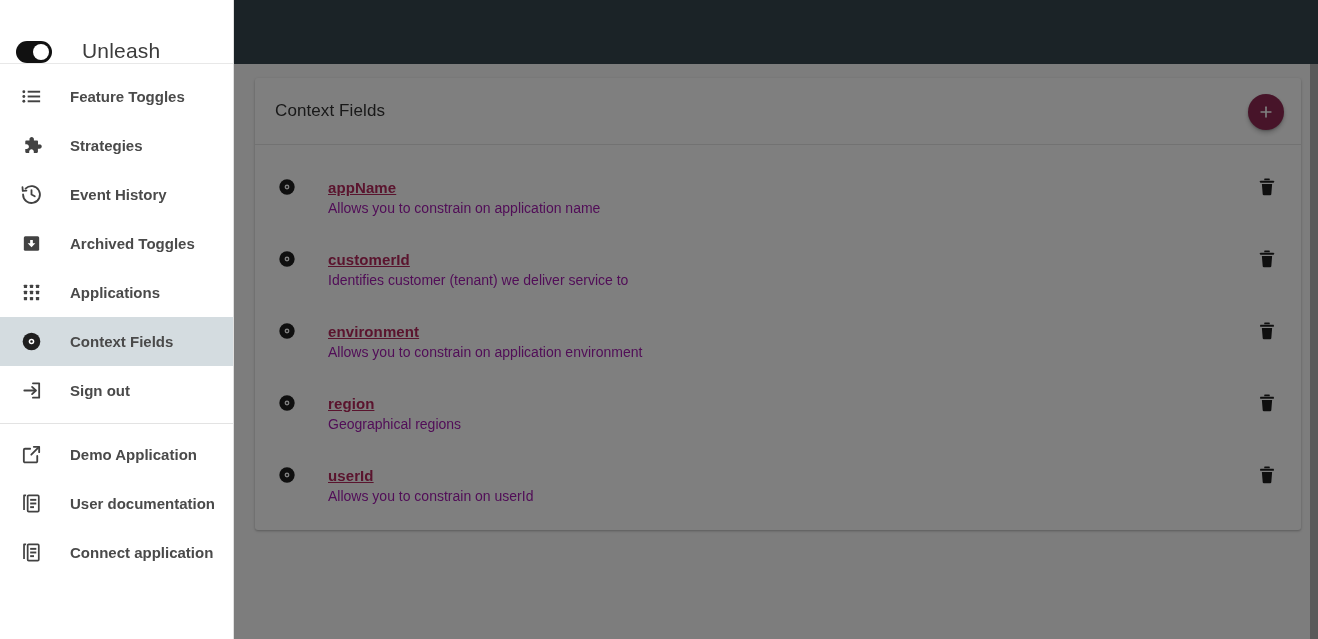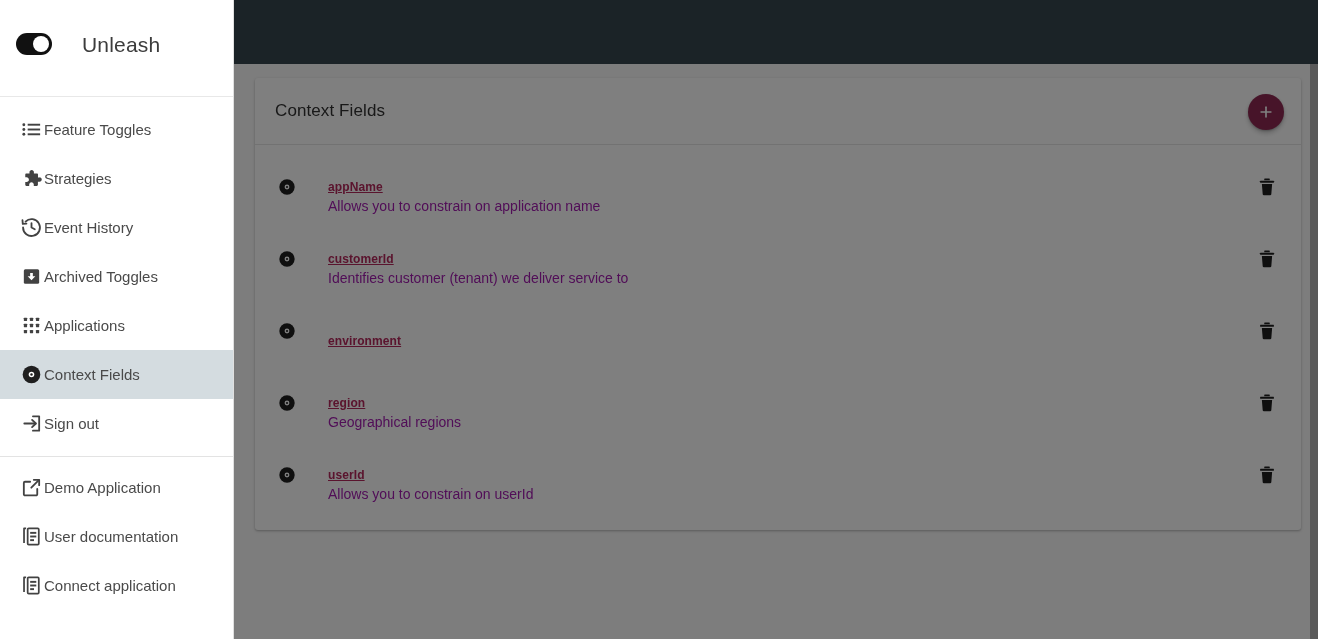--- a/index.html
+++ b/index.html
@@ -37,24 +37,23 @@
     width: 234px;
     height: 639px;
     background: #ffffff;
     border-right: 1px solid #e0e0e0;
     z-index: 40;
   }
 
   .brand {
     height: 64px;
     display: flex;
-    align-items: flex-start;
+    align-items: flex-end;
     padding-left: 16px;
     border-bottom: 1px solid #e8e8e8;
-    margin-top: 33px;
   }
   .brand-logo {
     width: 36px;
     height: 22px;
     flex: 0 0 auto;
     display: flex;
     align-items: center;
     justify-content: flex-end;
     background: #111111;
     border-radius: 11px;
@@ -91,23 +90,25 @@
     height: 26px;
     flex: 0 0 26px;
     display: flex;
     align-items: center;
     justify-content: center;
     color: #424242;
   }
   .nav-icon svg { display: block; }
 
   .nav-label {
+    margin-left: 26px;
     font-size: 15px;
     color: #4a4a4a;
     white-space: nowrap;
+    font-weight: bold;
   }
 
   .nav-divider {
     height: 1px;
     background: #e3e3e3;
     margin: 8px 0 6px 0;
   }
 
   
   .scrim {
@@ -198,21 +199,21 @@
 
   .row-body {
     margin-left: 29px;
     display: flex;
     flex-direction: column;
     justify-content: center;
     flex: 1 1 auto;
     min-width: 0;
   }
   .row-link {
-    font-size: 12px;
+    font-size: 15px;
     font-weight: bold;
     color: #b5295c;
     text-decoration: underline;
     cursor: pointer;
     align-self: flex-start;
     letter-spacing: .1px;
     margin-top: 20px;
   }
   .row-desc {
     margin-top: 4px;
@@ -317,20 +318,21 @@
           <div class="row">
             <span class="row-icon">
               <svg width="20" height="20" viewBox="0 0 24 24">
                 <circle cx="12" cy="12" r="9.2" fill="#1f1f1f"></circle>
                 <circle cx="12" cy="12" r="2.9" fill="#ffffff"></circle>
                 <circle cx="12" cy="12" r="1.3" fill="#1f1f1f"></circle>
               </svg>
             </span>
             <span class="row-body">
               <a class="row-link">environment</a>
+              <span class="row-desc">Allows you to constrain on application environment</span>
             </span>
             <button class="row-delete">
               <span>
                 <svg width="22" height="22" viewBox="0 0 24 24" fill="#1f1f1f">
                   <rect x="9" y="2.8" width="6" height="1.9" rx=".4"></rect>
                   <rect x="4.4" y="5.2" width="15.2" height="2.2" rx=".5"></rect>
                   <path d="M6.4 8.6h11.2l-.9 11.3a1.3 1.3 0 0 1-1.3 1.2H8.6a1.3 1.3 0 0 1-1.3-1.2z"></path>
                 </svg>
               </span>
             </button>

